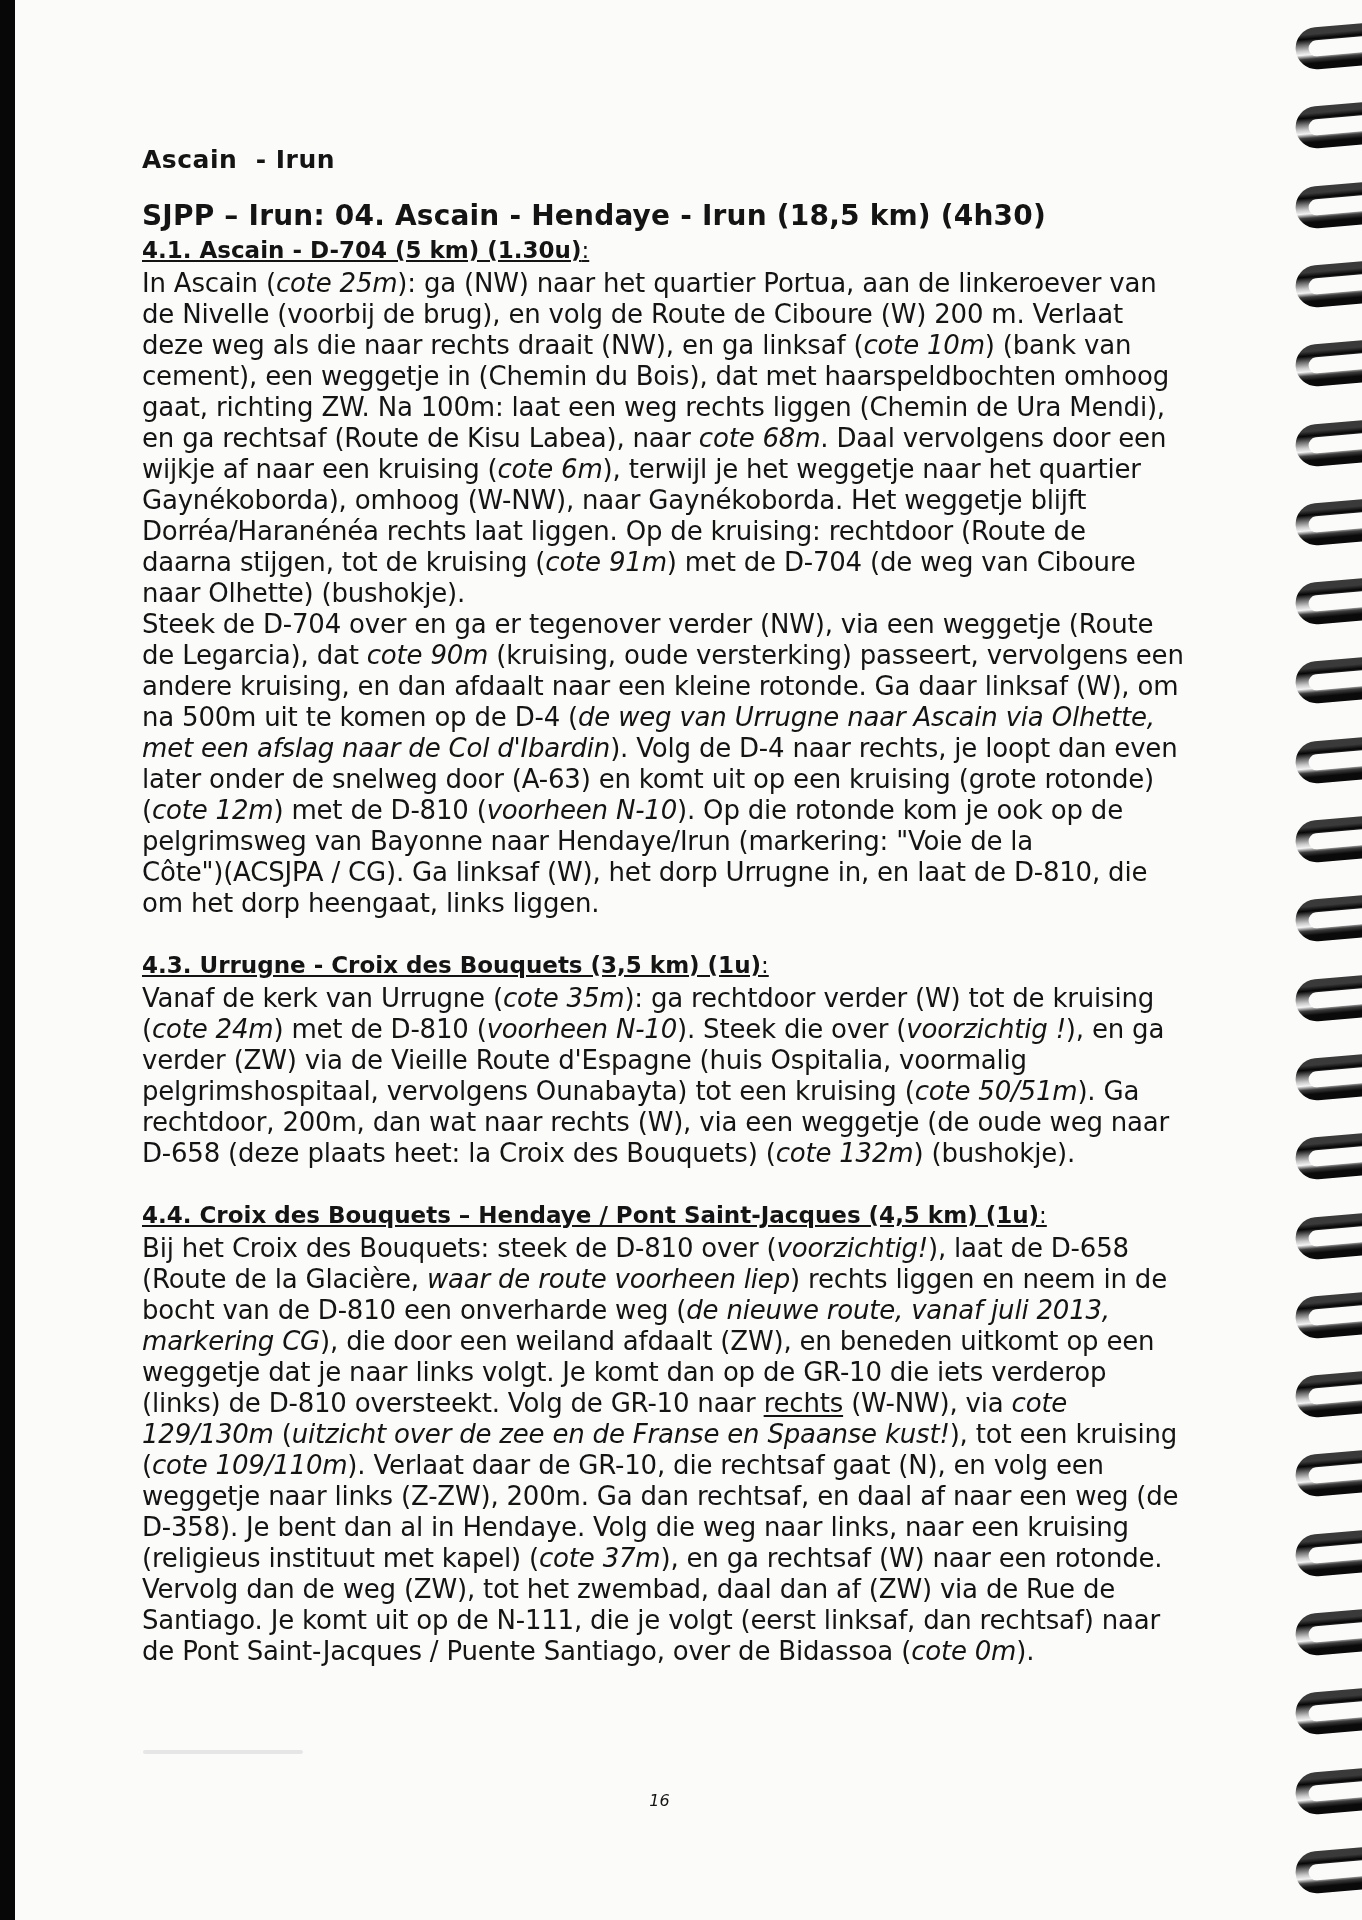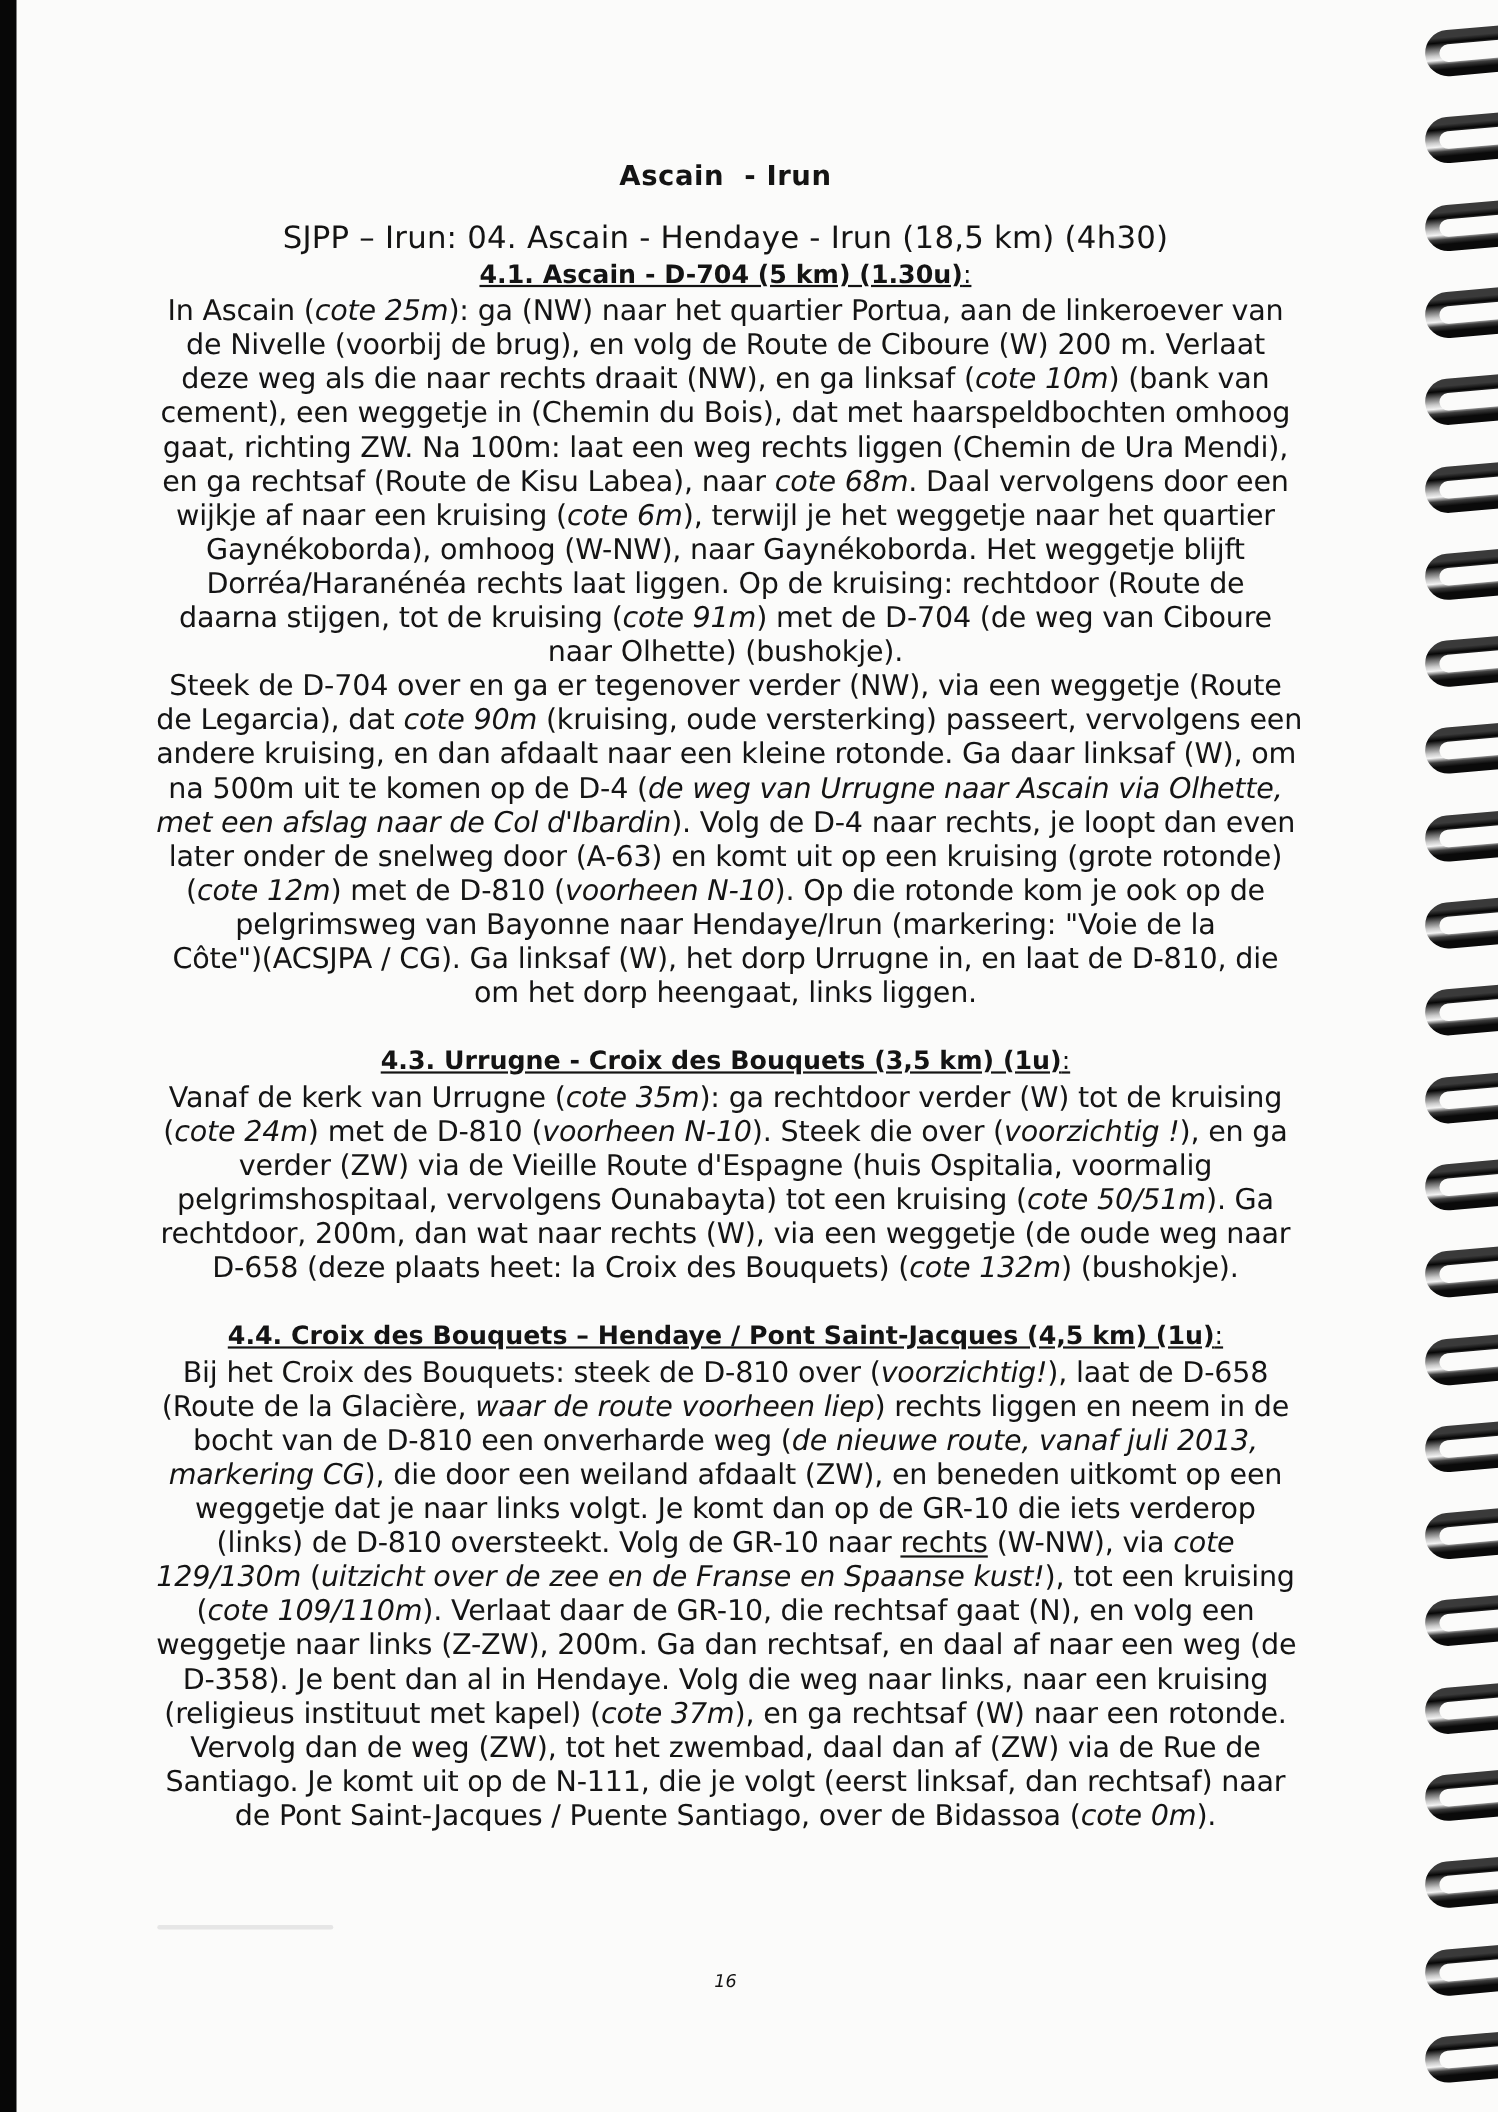--- a/index.html
+++ b/index.html
@@ -1,23 +1,23 @@
 <!DOCTYPE html>
 <html><head>
 <meta charset="utf-8">
 <style>
   html,body{margin:0;padding:0;background:#e8e8e8;}
   .page{
     position:relative;width:1362px;height:1920px;overflow:hidden;
     background:#fbfbfa;font-family:"DejaVu Sans",sans-serif;color:#141414;
   }
   .edge{position:absolute;left:0;top:0;width:15px;height:1920px;background:#070707;}
-  .content{position:absolute;left:142px;top:147px;width:1035px;text-align:center;}
+  .content{position:absolute;left:142px;top:147px;width:1035px;}
   .hdr{font-weight:bold;font-size:25px;line-height:26px;white-space:pre;letter-spacing:.5px;}
-  .title{margin-top:28px;font-weight:normal;font-size:28px;line-height:30px;white-space:pre;letter-spacing:.2px;}
+  .title{margin-top:28px;font-weight:bold;font-size:28px;line-height:30px;white-space:pre;letter-spacing:.2px;}
   .sec-heading{margin:34px 0 6px 0;font-weight:bold;font-size:23px;line-height:24px;white-space:pre;text-decoration:underline;}
   #sections section:first-child .sec-heading{margin-top:7px;}
   .sec-heading .hs{font-weight:normal;}
   .line{font-size:26px;line-height:31px;white-space:pre;letter-spacing:-0.2px;}
   .line i{font-style:italic;}
   .line u{text-decoration:underline;text-underline-offset:3px;}
   .pagenum{position:absolute;left:142px;top:1791px;width:1035px;text-align:center;font-size:16px;font-style:italic;}
   .binding{position:absolute;left:1294px;top:0;width:68px;height:1920px;}
   .ring{position:absolute;left:0;width:86px;height:50px;}
   .smudge{position:absolute;left:143px;top:1750px;width:160px;height:4px;background:#d9d9d9;opacity:.6;border-radius:2px;}

